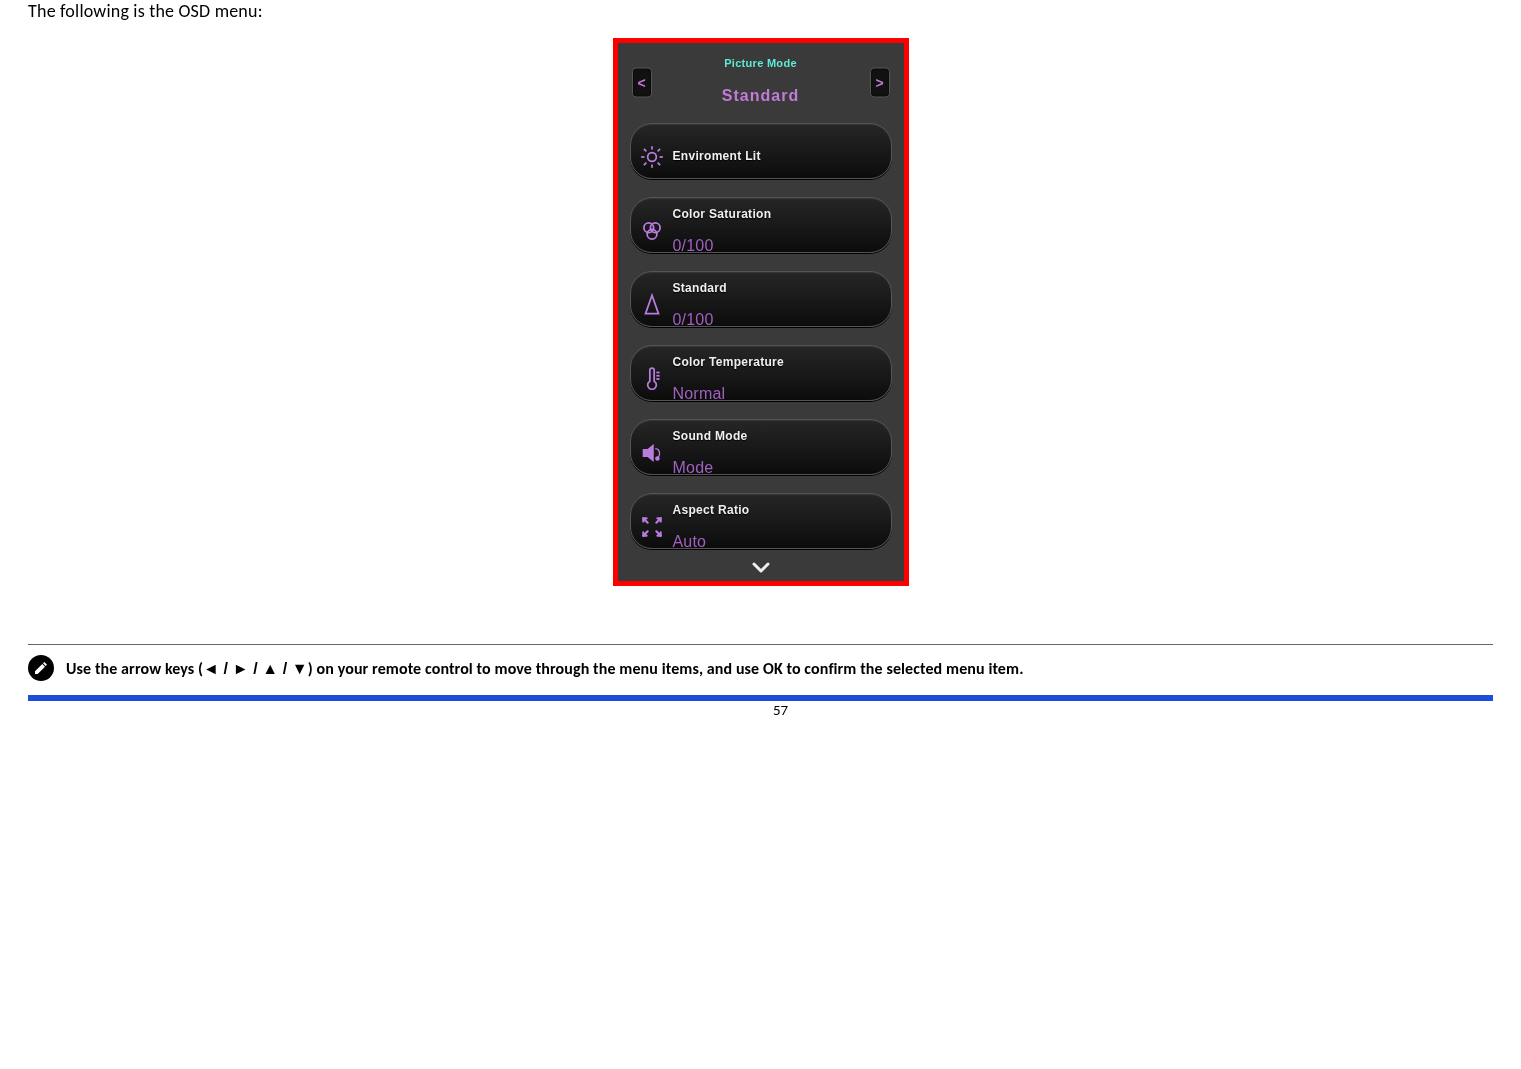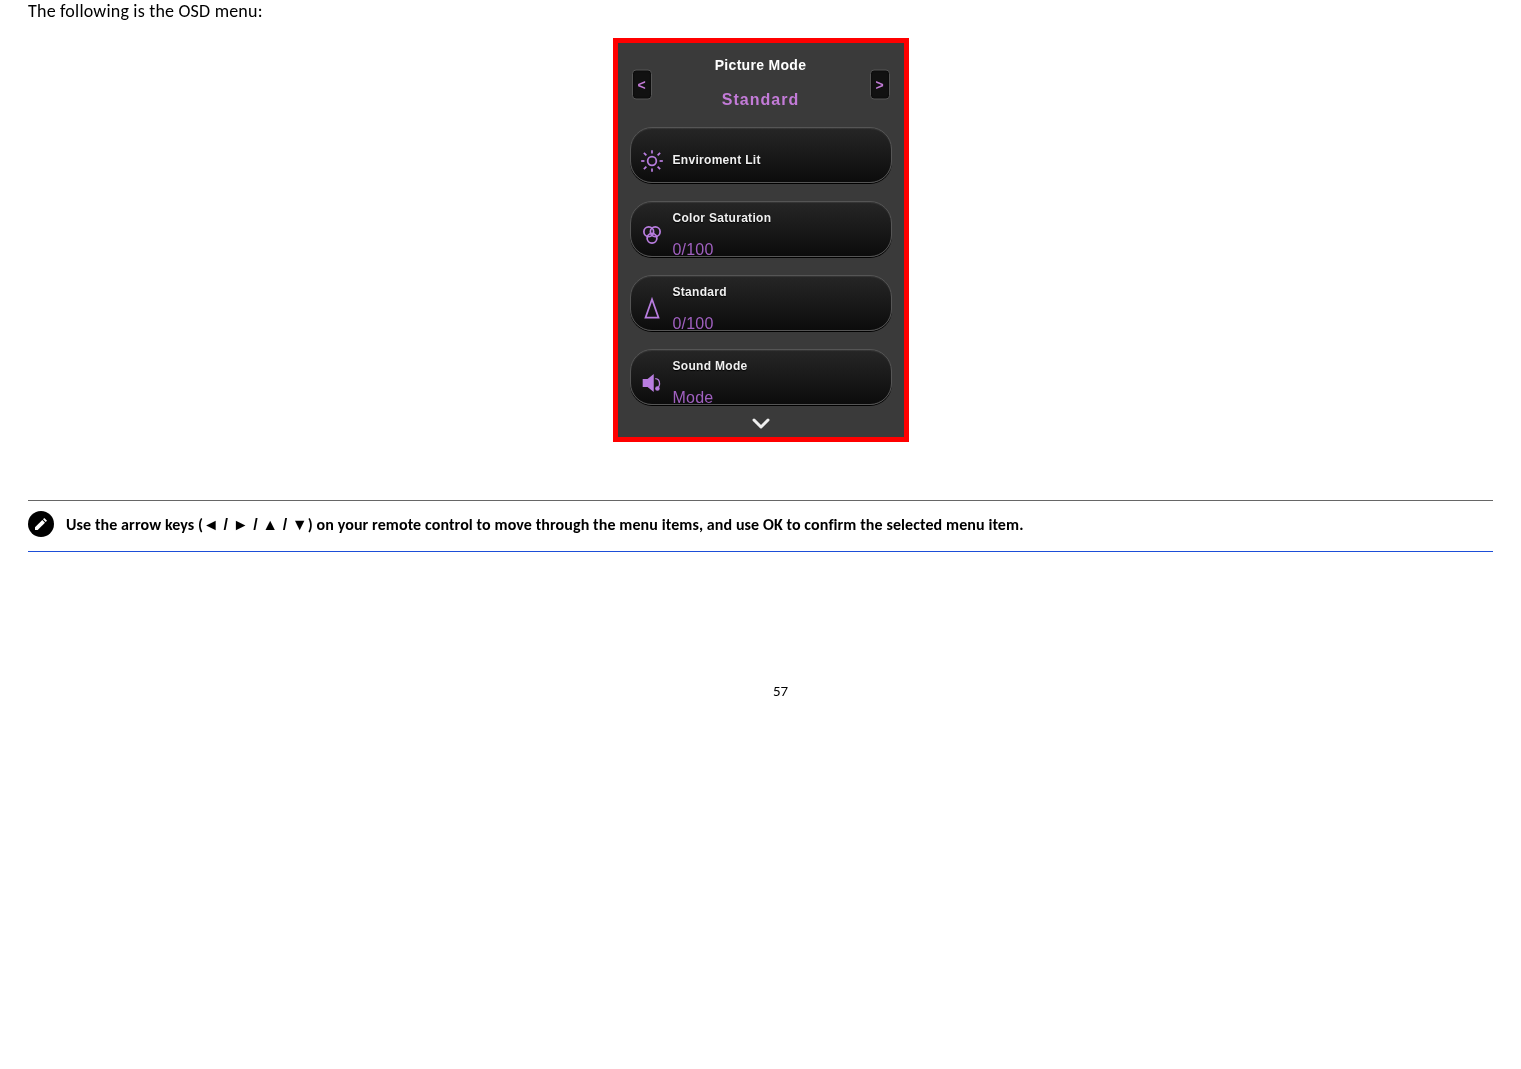--- a/index.html
+++ b/index.html
@@ -30,22 +30,22 @@
   }
   .osd-header {
     text-align: center;
     color: #fff;
     font-family: Verdana, Arial, sans-serif;
     font-weight: bold;
     margin-bottom: 2px;
     position: relative;
   }
   .osd-header .title-line {
-    font-size: 14px;
-    color: #ffffff;
+    font-size: 11px;
+    color: #5eead4;
     letter-spacing: 0.3px;
   }
   .osd-header .value-line {
     font-size: 16px;
     color: #c37bd8;
     margin-top: 18px;
     letter-spacing: 1px;
   }
   .arrow-btn {
     position: absolute;
@@ -114,21 +114,21 @@
   .scroll-down {
     text-align: center;
     color: #fff;
     font-size: 14px;
     margin-top: -6px;
   }
   .scroll-down svg { display:block; margin:0 auto; }
   .note-block {
     margin: 58px 28px 0 28px;
     border-top: 1px solid #666;
-    border-bottom: 1px solid #1d4ed8;
+    border-bottom: 6px solid #1d4ed8;
     padding: 10px 0 14px 0;
     display: flex;
     align-items: center;
     gap: 12px;
   }
   .note-icon {
     width: 26px;
     height: 26px;
     border-radius: 50%;
     background: #000;
@@ -139,21 +139,20 @@
   }
   .note-icon svg { display:block; }
   .note-text {
     font-size: 16px;
     font-weight: bold;
     letter-spacing: 0.1px;
   }
   .note-text .sym { font-family: Arial, sans-serif; }
   .page-num {
     text-align: center;
-    margin-top: 130px;
     font-size: 15px;
     padding-left: 40px;
   }
 </style>
 </head>
 <body>
 
 <div class="page">
   <div class="intro">The following is the OSD menu:</div>
 
@@ -205,35 +204,67 @@
           <svg width="26" height="26" viewBox="0 0 24 24" fill="none" stroke="#b97de0" stroke-width="1.6">
             <path d="M12 3 L18 20 L6 20 Z"></path>
           </svg>
         </div>
         <div class="label-block">
           <span class="item-label">Standard</span>
           <span class="item-value">0/100</span>
         </div>
       </div>
 
+      <div class="osd-item">
+        <div class="icon-slot">
+          <svg width="26" height="26" viewBox="0 0 24 24" fill="none" stroke="#b97de0" stroke-width="1.6">
+            <path d="M10 4 a2 2 0 0 1 4 0 v10 a4 4 0 1 1 -4 0 Z"></path>
+            <line x1="16" y1="6" x2="19" y2="6"></line>
+              <line x1="16" y1="9" x2="19" y2="9"></line>
+              <line x1="16" y1="12" x2="19" y2="12"></line>
+          </svg>
+        </div>
+        <div class="label-block">
+          <span class="item-label">Color Temperature</span>
+          <span class="item-value">Normal</span>
+        </div>
+      </div>
 
       <div class="osd-item">
         <div class="icon-slot">
           <svg width="26" height="26" viewBox="0 0 24 24" fill="#b97de0" stroke="#b97de0" stroke-width="1.2">
             <path d="M4 9 L8 9 L13 5 L13 19 L8 15 L4 15 Z"></path>
             <path d="M15 8 Q19 8 19 13 Q19 15 17 17" fill="none"></path>
             <circle cx="17" cy="17" r="1.5"></circle>
           </svg>
         </div>
         <div class="label-block">
           <span class="item-label">Sound Mode</span>
           <span class="item-value">Mode</span>
         </div>
       </div>
 
+      <div class="osd-item">
+        <div class="icon-slot">
+          <svg width="26" height="26" viewBox="0 0 24 24" fill="none" stroke="#b97de0" stroke-width="2" stroke-linecap="round">
+            <path d="M7 4 L4 4 L4 7"></path>
+              <path d="M4 4 L8 8"></path>
+            <path d="M17 4 L20 4 L20 7"></path>
+              <path d="M20 4 L16 8"></path>
+            <path d="M7 20 L4 20 L4 17"></path>
+              <path d="M4 20 L8 16"></path>
+            <path d="M17 20 L20 20 L20 17"></path>
+              <path d="M20 20 L16 16"></path>
+          </svg>
+        </div>
+        <div class="label-block">
+          <span class="item-label">Aspect Ratio</span>
+          <span class="item-value">Auto</span>
+        </div>
+      </div>
 
 
     </div>
 
     <div class="scroll-down">
       <svg width="20" height="14" viewBox="0 0 20 14">
           <path d="M3 3 L10 10 L17 3" fill="none" stroke="#eee" stroke-width="3" stroke-linecap="round" stroke-linejoin="round"></path>
         </svg>
     </div>
   </div>

